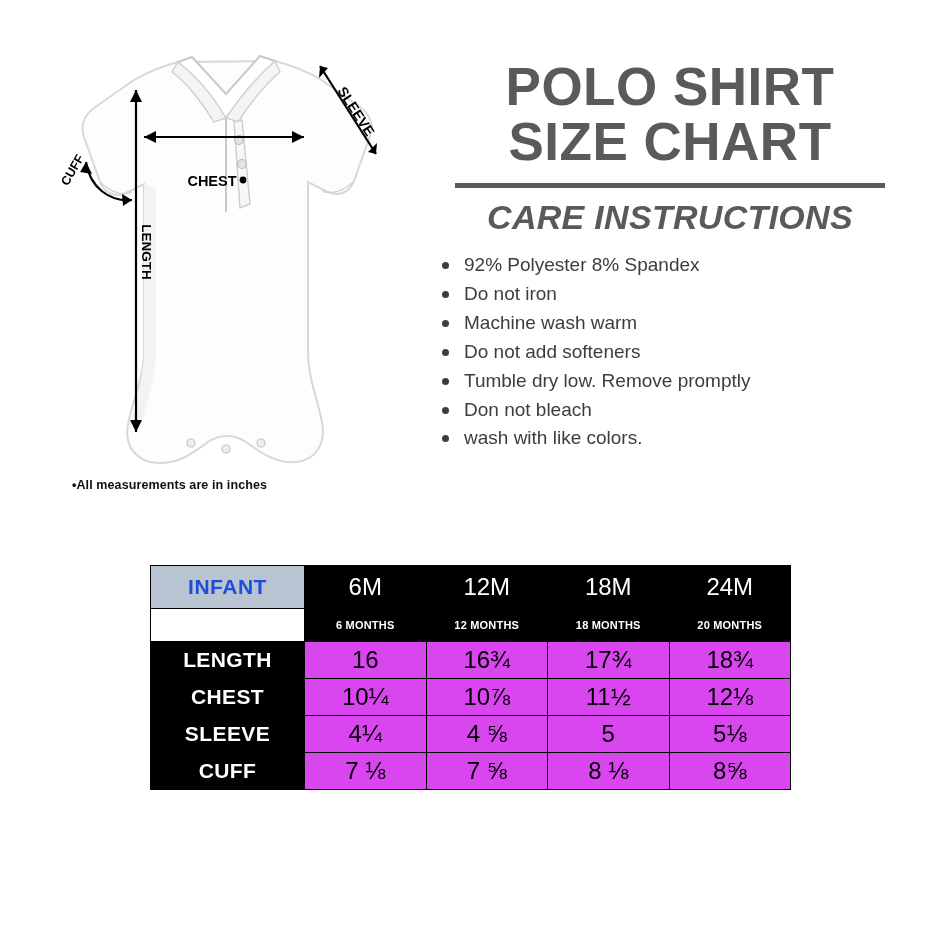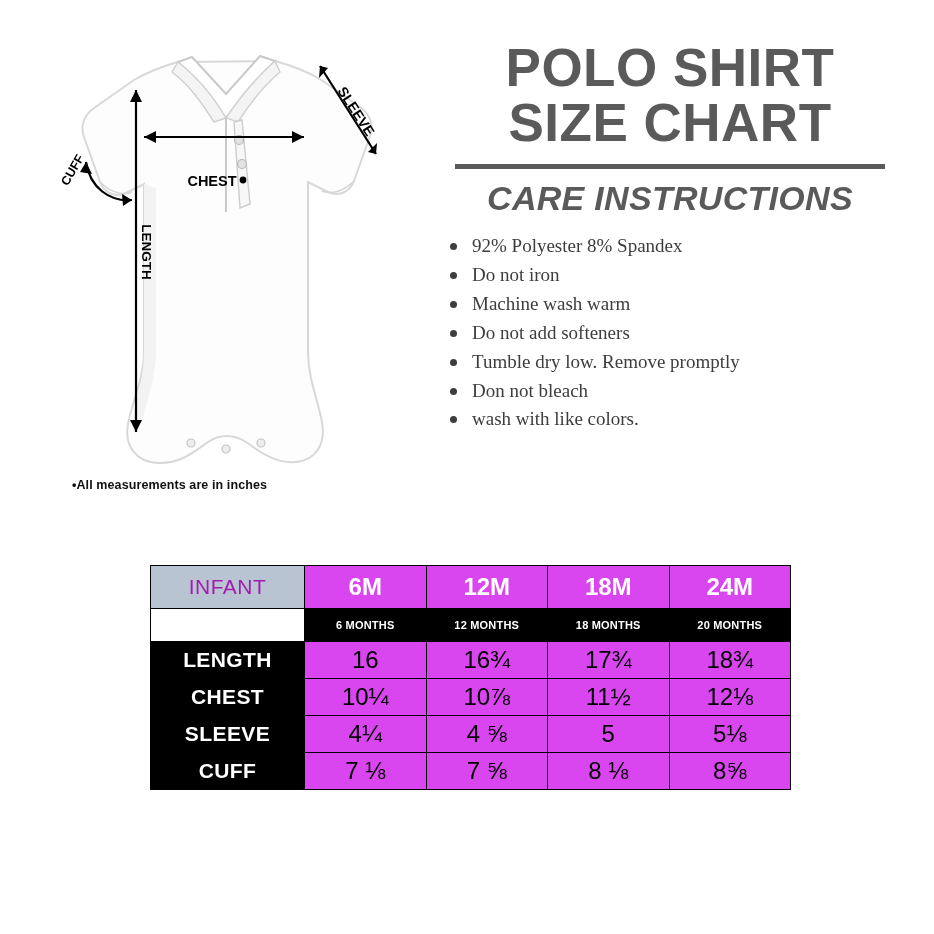--- a/index.html
+++ b/index.html
@@ -31,38 +31,39 @@
 
   
   .right { position: absolute; left: 420px; top: 40px; width: 500px; }
   .title {
     text-align: center;
     font-weight: bold;
     color: #5a5a5a;
     font-size: 53px;
     line-height: 1.04;
     letter-spacing: .5px;
+    margin-top: 19px;
   }
   .title .l2 { display:block; }
   .rule {
     width: 430px;
     height: 5px;
     background: #5a5a5a;
     margin: 14px auto 10px auto;
   }
   .care-title {
     text-align: center;
     font-weight: bold;
     color: #5a5a5a;
     font-size: 34px;
     letter-spacing: .3px;
     margin-bottom: 14px;
     font-style: italic;
   }
-  .care-list { list-style: none; margin: 12px; padding: 0 0 0 6px; font-family: Liberation Serif, serif; }
+  .care-list { list-style: none; margin: 4px; padding: 0 0 0 6px; }
   .care-list li {
     position: relative;
     font-size: 19px;
     color: #3d3d3d;
     line-height: 1.52;
     padding-left: 34px;
   }
   .care-list li::before {
     content: "";
     position: absolute;
@@ -83,30 +84,30 @@
     border: 1px solid #000;
     text-align: center;
     vertical-align: middle;
     padding: 0;
   }
   col.c0 { width: 154px; }
   col.cx { width: 121.5px; }
 
   .hdr-infant {
     background: #b9c4d2;
-    color: #a21caf;
-    font-weight: normal;
+    color: #1d4ed8;
+    font-weight: bold;
     font-size: 21px;
     height: 43px;
     letter-spacing: .5px;
   }
   .hdr-size {
-    background: #d946ef;
+    background: #000000;
     color: #fff;
-    font-weight: bold;
+    font-weight: normal;
     font-size: 24px;
     height: 43px;
   }
   .sub-blank { background:#fff; height: 33px; border-left: 1px solid #000; }
   .sub-months {
     background: #000;
     color: #fff;
     font-weight: bold;
     font-size: 11px;
     height: 33px;

